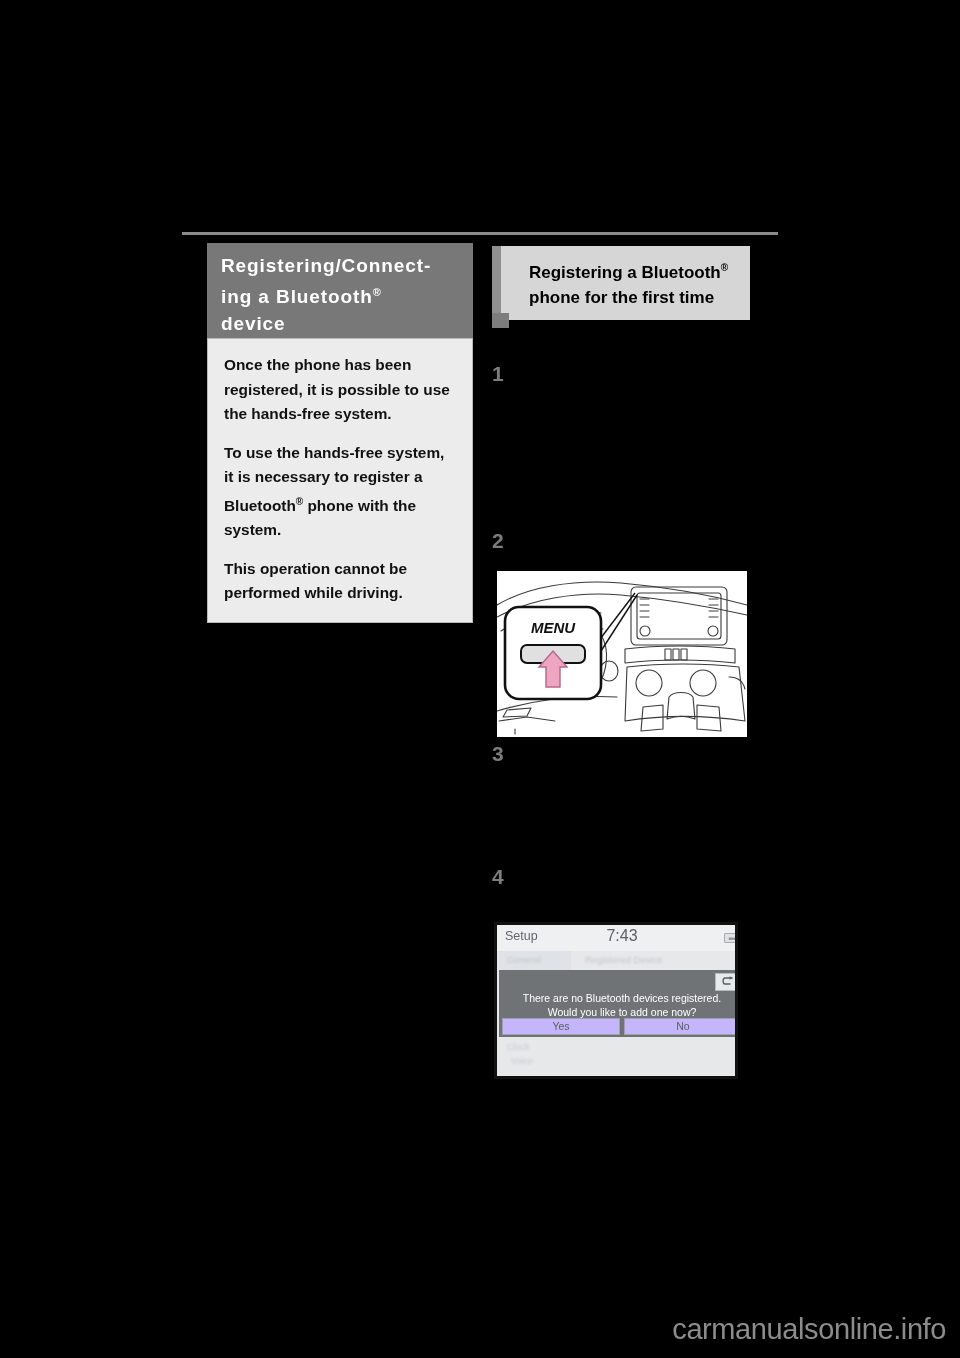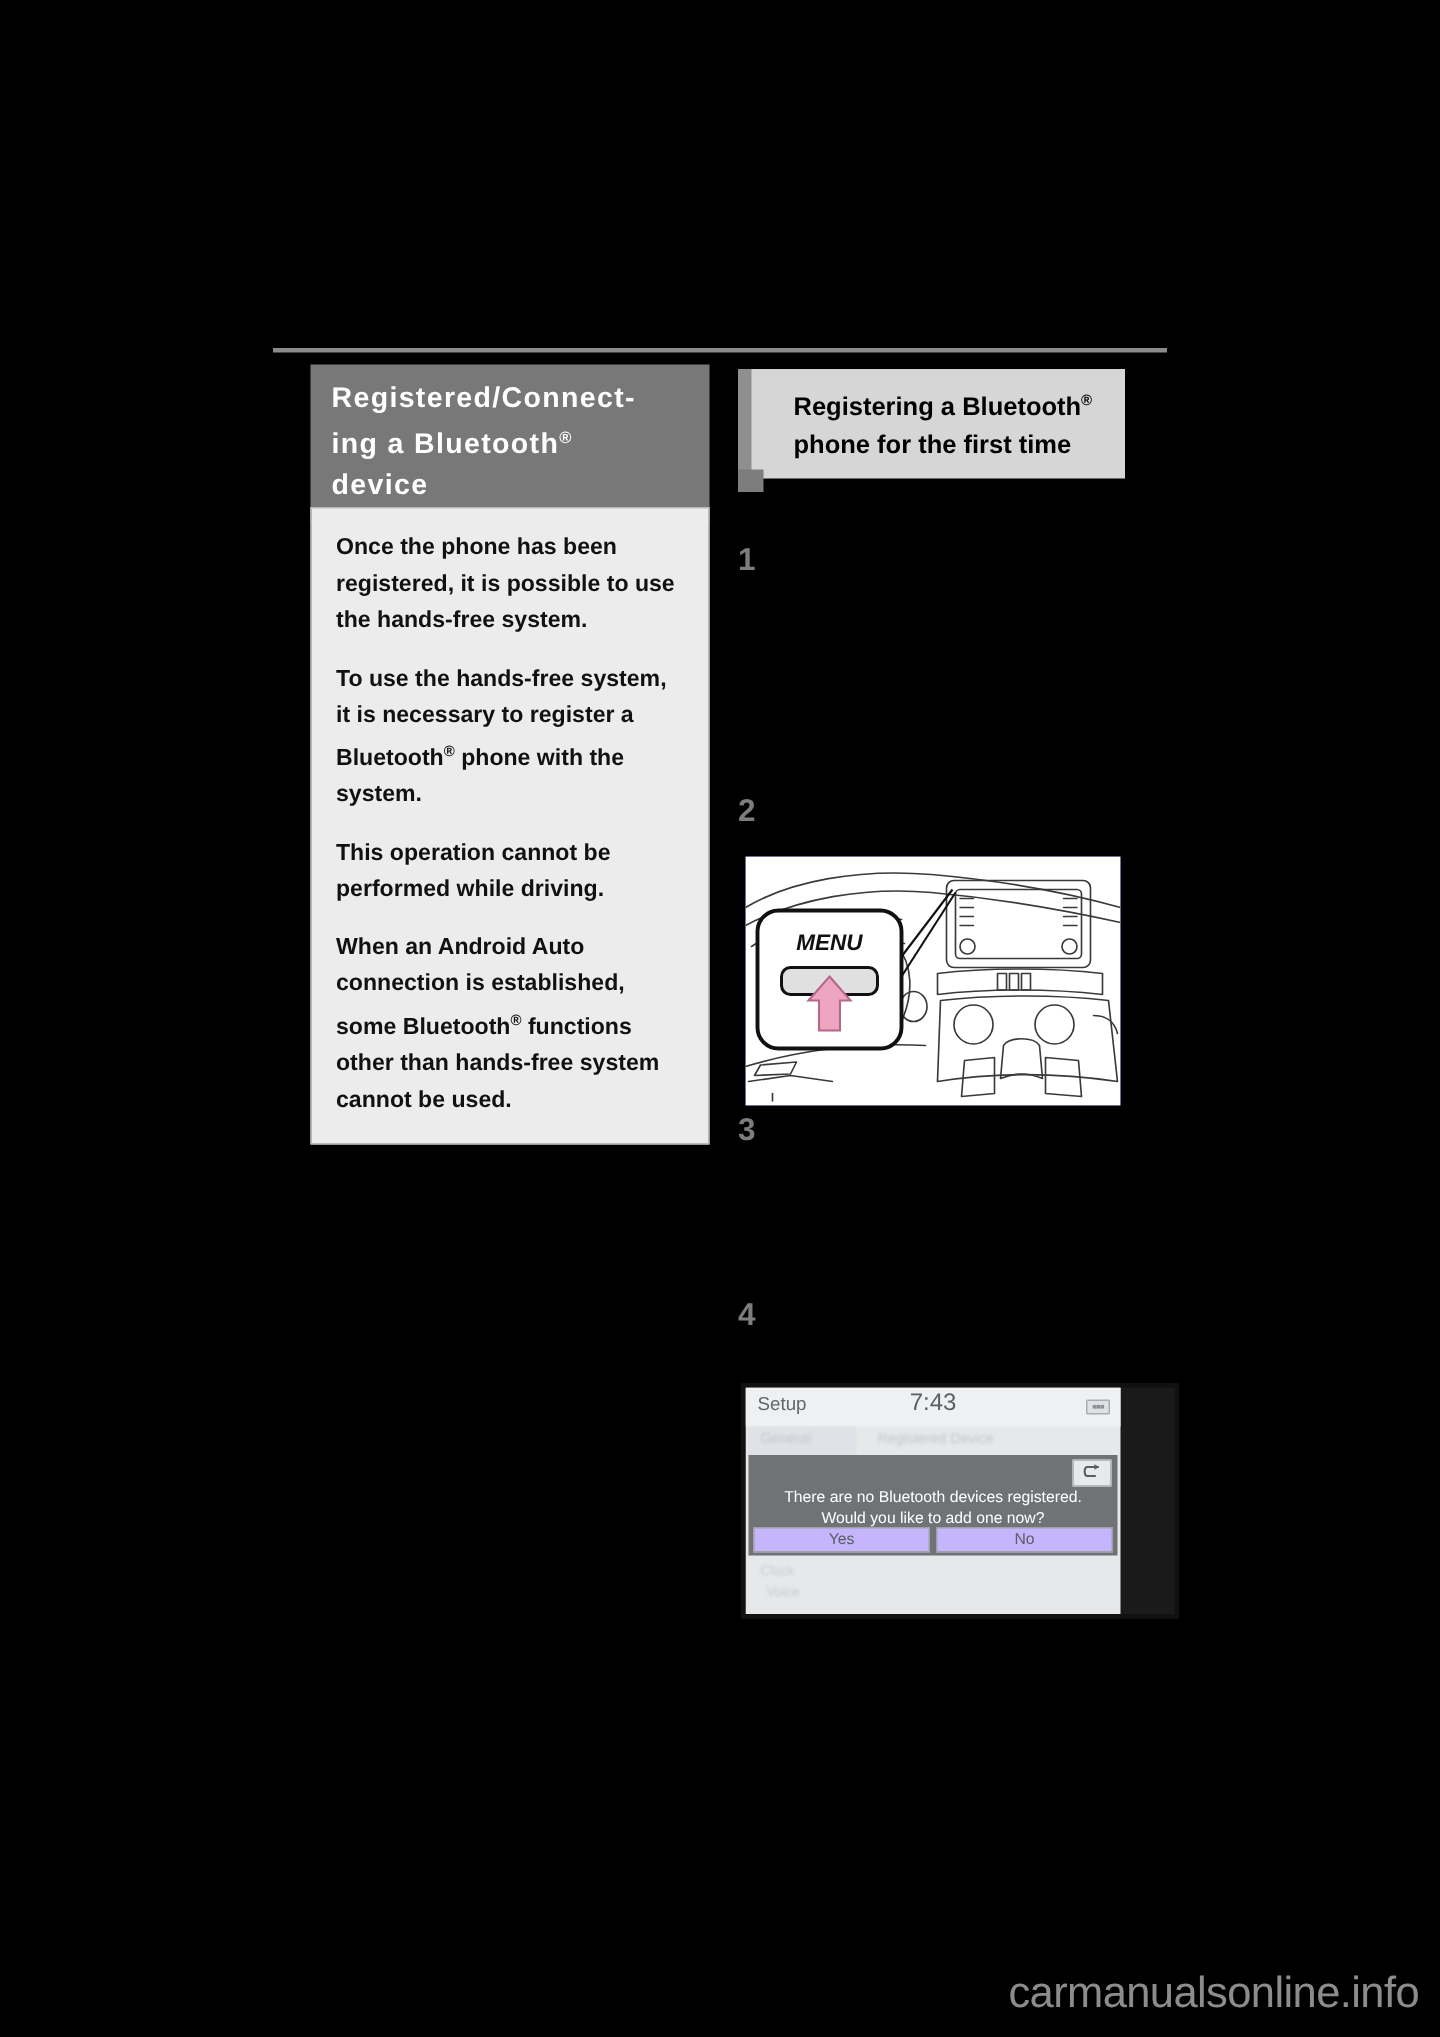--- a/index.html
+++ b/index.html
@@ -134,21 +134,21 @@
     overflow: hidden;
     font-style: italic;
   }
   .fig-menu svg { display: block; }
 
   
   .fig-screen {
     position: absolute;
     left: 494px;
     top: 922px;
-    width: 292px;
+    width: 244px;
     height: 157px;
     background: #1a1a1a;
     border: 3px solid #111111;
     box-sizing: border-box;
     overflow: hidden;
   }
   .screen-inner {
     position: absolute;
     left: 0; top: 0;
     width: 250px;
@@ -275,31 +275,30 @@
 </style>
 </head>
 <body>
 
 <div class="page">
 
   <div class="top-rule"></div>
 
   <div class="col-left">
     <div class="header-dark">
-      <span>Registered/Connect-</span><br>
+      <span>Registering/Connect-</span><br>
       <span>ing a Bluetooth</span><sup>®</sup><br>
       <span>device</span>
     </div>
   </div>
 
   <div class="info-box">
     <p>Once the phone has been registered, it is possible to use the hands-free system.</p>
     <p>To use the hands-free system, it is necessary to register a Bluetooth<sup>®</sup> phone with the system.</p>
     <p>This operation cannot be performed while driving.</p>
-    <p>When an Android Auto connection is established, some Bluetooth<sup>®</sup> functions other than hands-free system cannot be used.</p>
   </div>
 
   <div class="col-right">
     <div class="header-light">
       <span>Registering a Bluetooth</span><sup>®</sup><br>
       <span>phone for the first time</span>
     </div>
   </div>
 
   <div class="bullet-square"></div>

